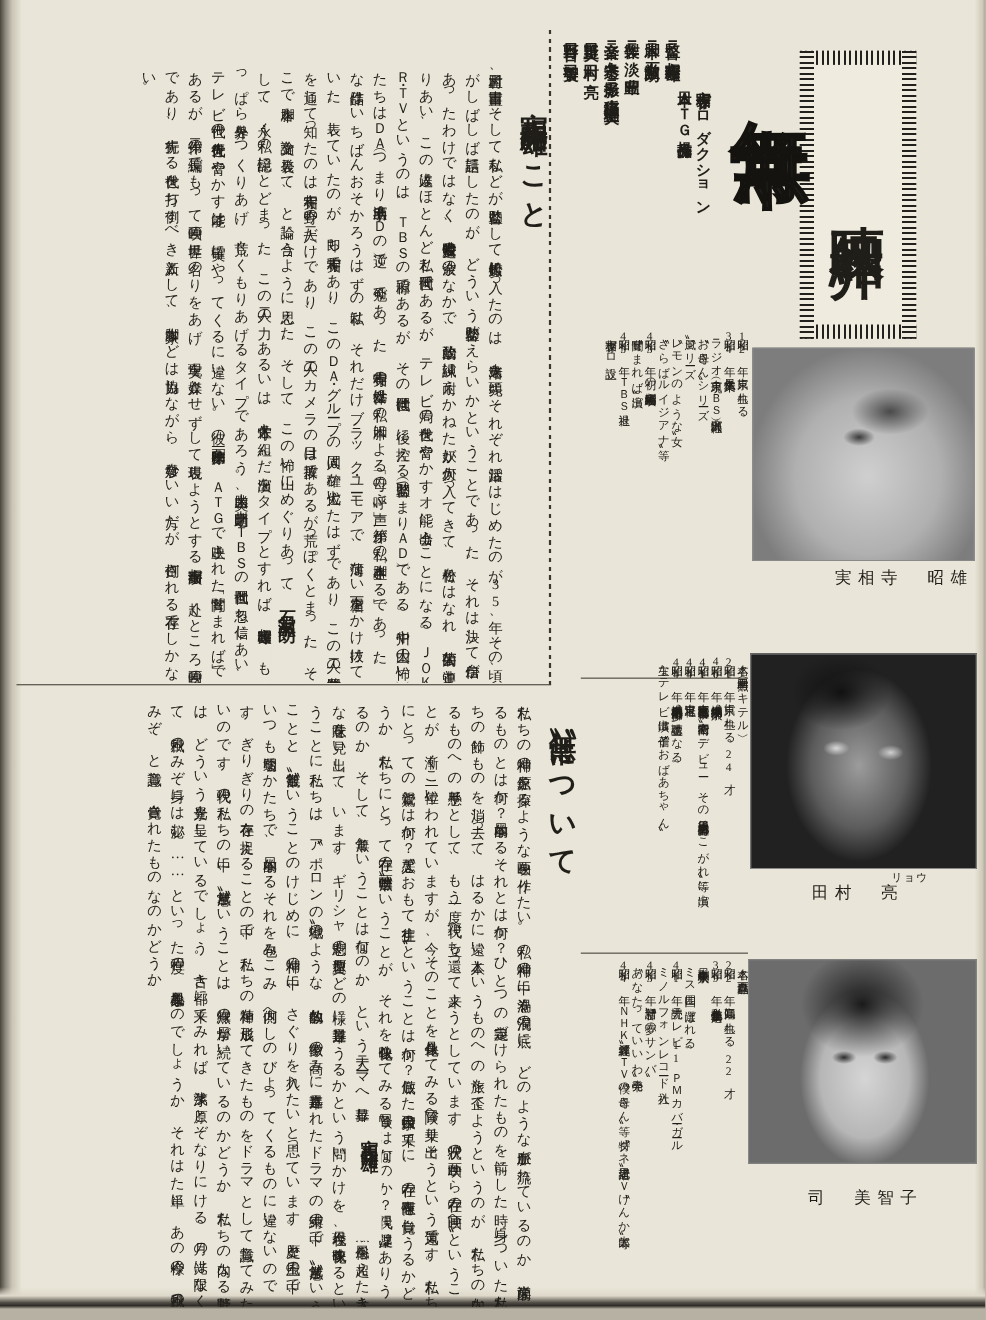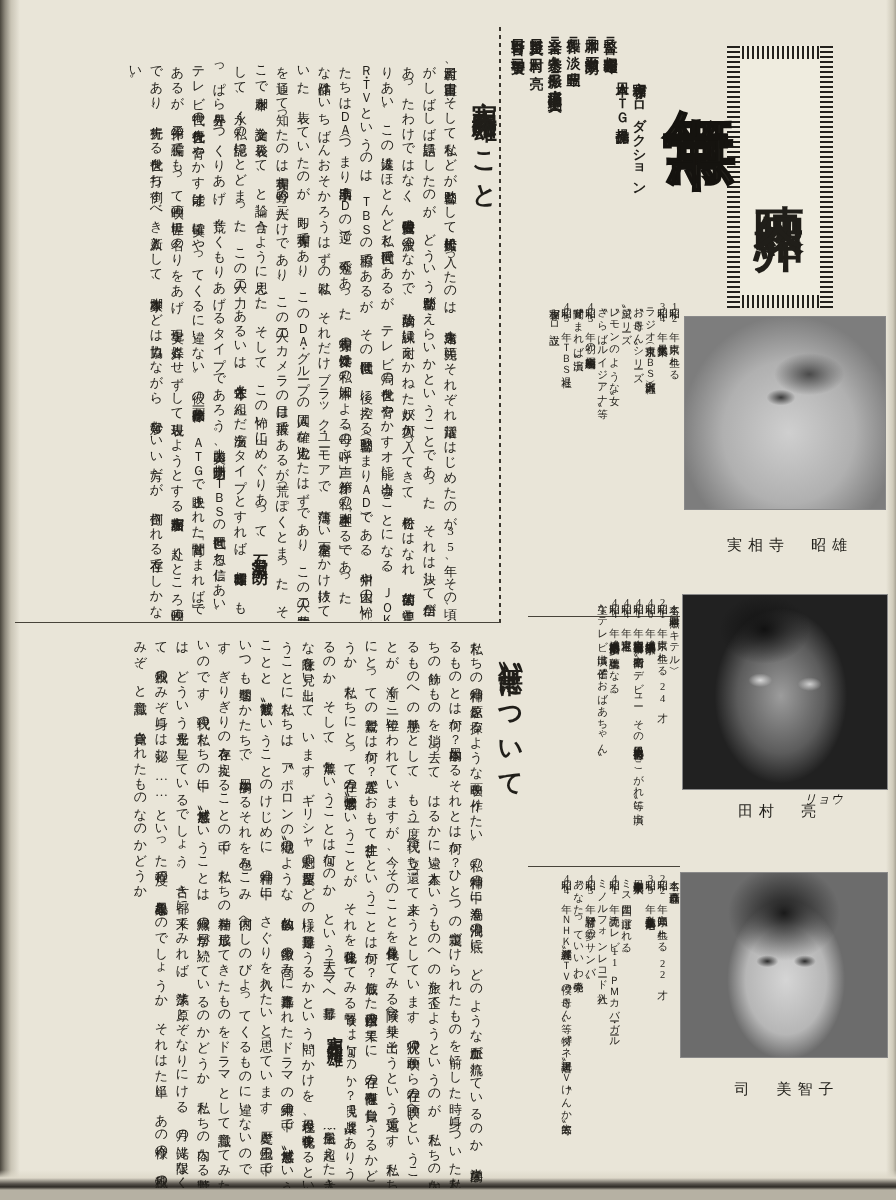--- a/index.html
+++ b/index.html
@@ -70,24 +70,24 @@
         radial-gradient(ellipse 72px 95px at 48% 52%,#9e9c96 0,#5e5c57 60%,#23211e 92%),
         #191816;}
   .photo3{left:680px;top:872px;width:208px;height:186px;
       background:
         radial-gradient(ellipse 70px 60px at 50% 22%,#1c1a17 0,rgba(0,0,0,0) 80%),
         radial-gradient(ellipse 13px 7px at 42% 48%,#2e2c28 0,rgba(0,0,0,0) 85%),
         radial-gradient(ellipse 13px 7px at 60% 48%,#2e2c28 0,rgba(0,0,0,0) 85%),
         radial-gradient(ellipse 62px 84px at 51% 58%,#d9d5cd 0,#bab6ac 65%,#6f6c64 95%),
         #4e4b44;}
   .caption{position:absolute;font-size:15px;letter-spacing:6px;text-align:center;}
-  .cap1{left:695px;top:536px;width:190px;}
+  .cap1{left:695px;top:516px;width:190px;text-align:right;}
   .cap2{left:688px;top:802px;width:184px;}
   .cap3{left:690px;top:1080px;width:194px;}
-  .furi{position:absolute;right:28px;top:-11px;font-size:12px;letter-spacing:1px;font-style:italic;}
+  .furi{position:absolute;right:28px;top:-11px;font-size:10px;letter-spacing:1px;}
 </style>
 </head>
 <body>
 
 <div class="page">
 
   <div class="abs gutter-left"></div>
   <div class="abs edge-right"></div>
   <div class="abs edge-bottom"></div>
 

